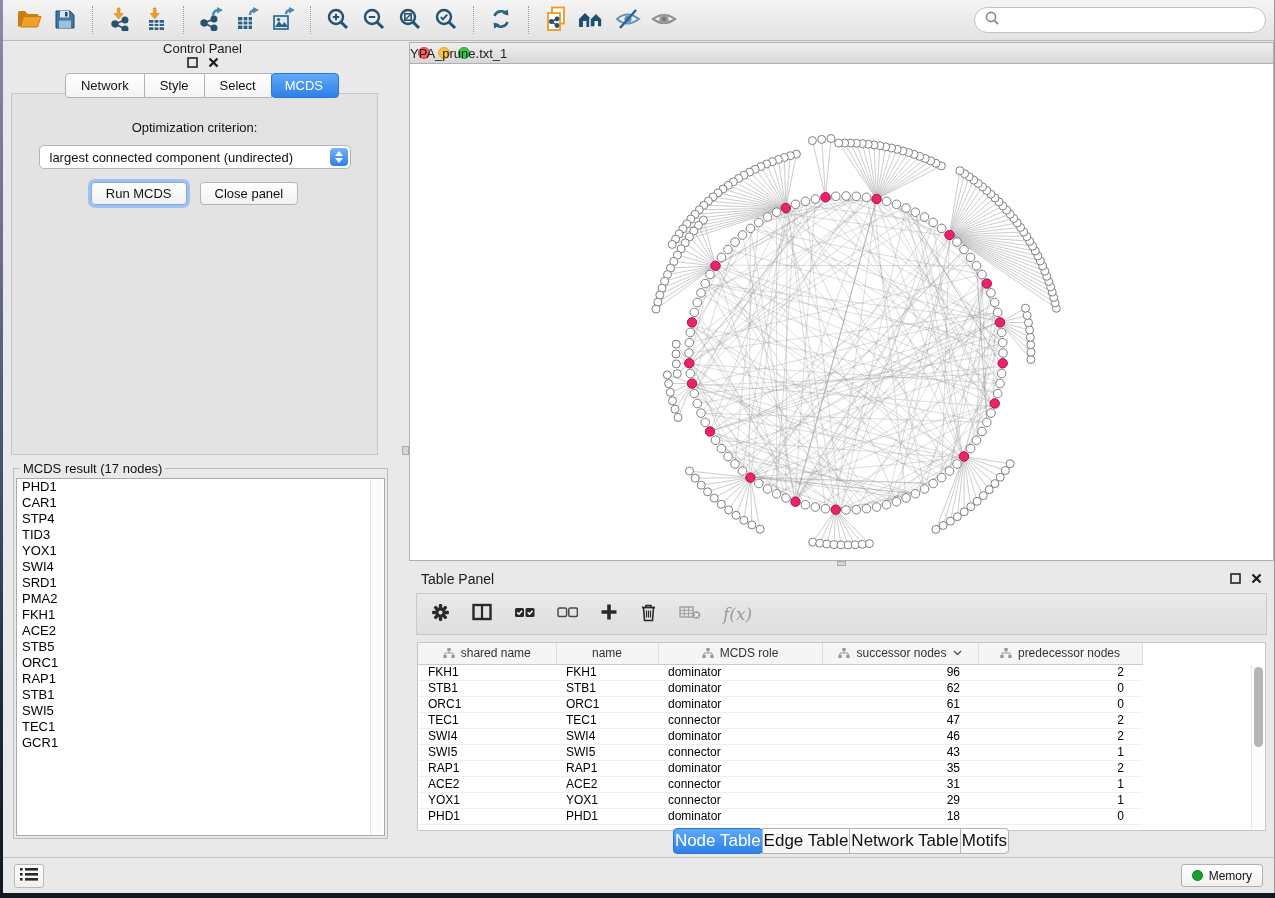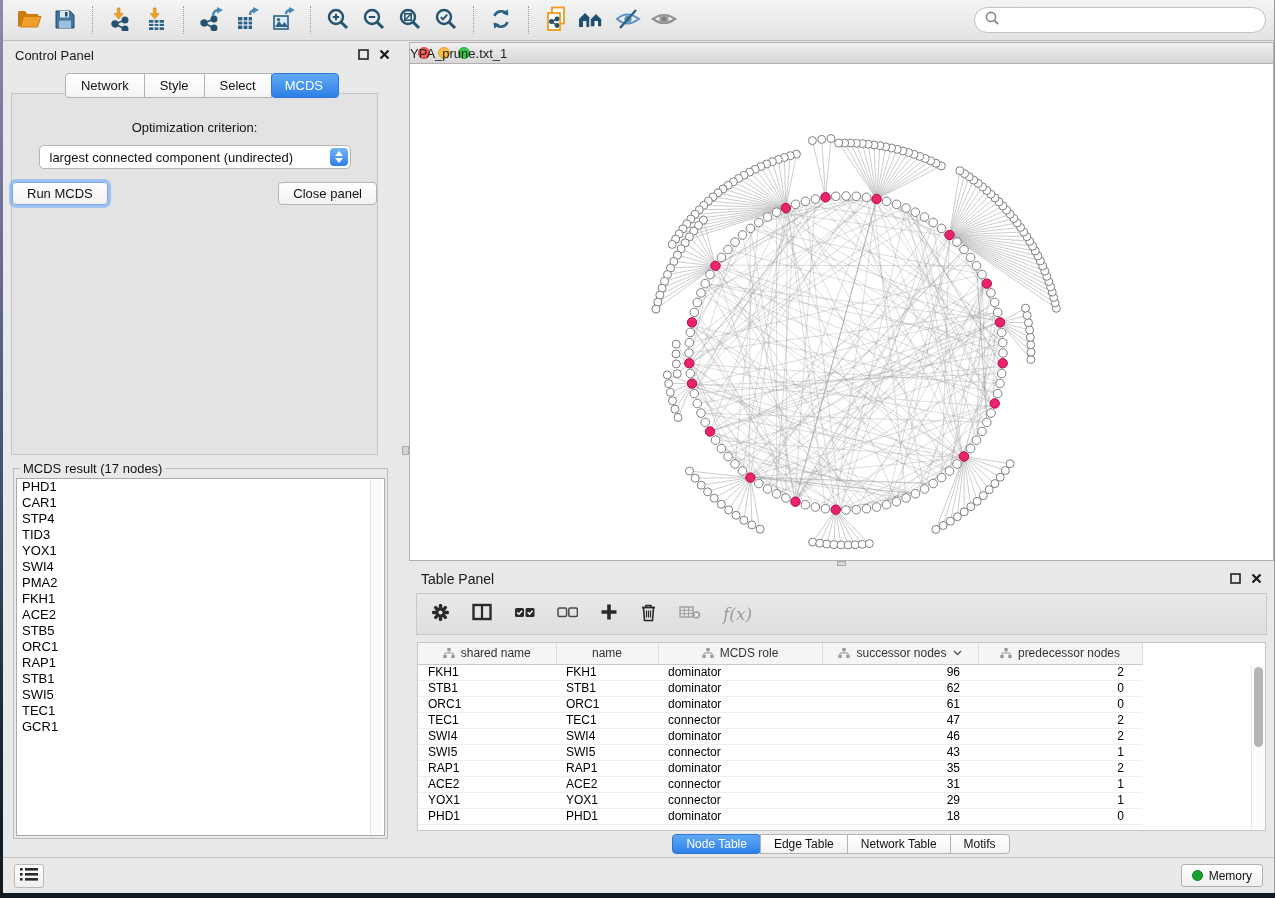--- a/index.html
+++ b/index.html
@@ -21,40 +21,40 @@
   .search { margin-left:auto; width:292px; height:26px; background:#fff; border:1px solid #c2c2c2;
     border-radius:13px; display:flex; align-items:center; padding:0 9px; }
   .search input { border:none; outline:none; flex:1; font:13px "Liberation Sans",sans-serif; background:transparent; margin-left:6px; }
 
   
   .main { position:absolute; top:41px; left:0; right:0; bottom:36px; }
 
   
   .cp { position:absolute; left:0; top:0; width:399px; height:100%; background:#e9e9e9; }
   .cp-header, .tp-header { display:flex; align-items:center; justify-content:space-between; padding:0 12px; }
-  .cp-header { height:28px; font-size:13px; color:#1a1a1a; }
+  .cp-header { height:28px; font-size:13px; color:#1a1a1a;flex-direction:column; }
   .win-ctrls { display:flex; gap:10px; align-items:center; }
   .cp-tabs { position:absolute; top:32px; left:0; right:0; display:flex; justify-content:center; z-index:3; }
   .cp-tab { font-size:13px; padding:4px 15px; background:linear-gradient(#ffffff,#f4f4f4);
     border:1px solid #b3b3b3; margin-left:-1px; color:#111; cursor:default; }
   .cp-tab:first-child { border-radius:4px 0 0 4px; }
   .cp-tab:last-child { border-radius:0 4px 4px 0; }
   .cp-tab.active { background:linear-gradient(#5fa9f5,#2e80e8); color:#fff; border:1px solid #2c77d6; border-radius:4px;padding-left:13px; }
   .cp-box { position:absolute; top:52px; left:8px; right:24px; height:362px;
     background:#e3e3e3; border:1px solid #c6c6c6; }
   .opt-label { text-align:center; margin-top:26px; font-size:13px; color:#111; }
   .opt-select { margin:10px auto 0; width:312px; height:24px; background:#fff; border:1px solid #b5b5b5;
     border-radius:5px; display:flex; align-items:center; padding-left:10px; font-size:13px; color:#111; }
   .opt-select .val { flex:1; white-space:nowrap; overflow:hidden; }
   .stepper { width:18px; height:18px; margin-right:2px; border-radius:4px;
     background:linear-gradient(#74b3f7,#2f7fe8); display:flex; flex-direction:column;
     align-items:center; justify-content:center; gap:2px; }
   .stepper .up { width:0;height:0;border-left:4px solid transparent;border-right:4px solid transparent;border-bottom:5px solid #fff; }
   .stepper .dn { width:0;height:0;border-left:4px solid transparent;border-right:4px solid transparent;border-top:5px solid #fff; }
-  .btn-row { display:flex; justify-content:space-between; gap:13px; margin-top:13px; }
+  .btn-row { display:flex; justify-content:center; gap:13px; margin-top:13px; }
   .btn { font-size:13px; padding:3px 14px; height:23px; background:linear-gradient(#ffffff,#f1f1f1);
     border:1px solid #b5b5b5; border-radius:4px; color:#111; cursor:default; }
   .btn.focus { box-shadow:0 0 0 3px rgba(105,165,250,.55); border-color:#7aa8e8; }
   .result-fs { position:absolute; top:420px; left:10px; right:14px; bottom:18px;
     border:1px solid #bdbdbd; padding:2px; }
   .result-fs legend { font-size:13px; color:#111; padding:0 3px; margin-left:4px; }
   .result-list { position:relative; width:100%; height:100%; background:#fff; border:1px solid #ababab; overflow:hidden; }
   .result-item { font-size:13px; line-height:16px; padding-left:5px; color:#000; }
   .vtrack { position:absolute; top:1px; bottom:1px; right:1px; width:13px; background:#fbfbfb; border-left:1px solid #e3e3e3; }
 
@@ -86,21 +86,21 @@
   .tp-wrap { position:absolute; top:76px; left:8px; right:8px; bottom:26px; background:#fff; border:1px solid #c6c6c6; overflow:hidden; }
   table.node { border-collapse:collapse; table-layout:fixed;padding-left:40px; }
   table.node th { height:21px; background:#f5f5f5; border-right:1px solid #dcdcdc; border-bottom:1px solid #c9c9c9;
     font-weight:normal; font-size:12px; color:#333; }
   .th-in { display:flex; align-items:center; justify-content:center; gap:6px; }
   table.node td { height:16px; font-size:12px; color:#000; padding:0 10px; border-bottom:1px solid #efefef; white-space:nowrap; overflow:hidden; }
   table.node td.num { text-align:right; padding-right:18px; }
   .tp-scroll { position:absolute; top:22px; bottom:1px; right:1px; width:13px; background:#fcfcfc; border-left:1px solid #e6e6e6; }
   .tp-scroll .thumb { position:absolute; top:2px; left:2px; width:9px; height:80px; background:#b5b5b5; border-radius:5px; }
   .tp-tabs { position:absolute; bottom:3px; left:0; right:0; display:flex; justify-content:center; }
-  .tp-tab { font-size:12px; padding:2px 13px; background:linear-gradient(#ffffff,#f4f4f4);
+  .tp-tab { font-size:17px; padding:2px 1px; background:linear-gradient(#ffffff,#f4f4f4);
     border:1px solid #b3b3b3; margin-left:-1px; color:#111; cursor:default; }
   .tp-tab:first-child { border-radius:4px 0 0 4px; }
   .tp-tab:last-child { border-radius:0 4px 4px 0; }
   .tp-tab.active { background:linear-gradient(#5fa9f5,#2e80e8); color:#fff; border:1px solid #2c77d6; border-radius:4px; }
 
   
   .statusbar { position:absolute; bottom:0; left:0; right:0; height:36px; background:#e9e9e9;
     border-top:1px solid #c3c3c3; display:flex; align-items:center; padding:12px 11px; }
   .sq-btn { width:30px; height:24px; background:linear-gradient(#ffffff,#f0f0f0); border:1px solid #b8b8b8;
     border-radius:3px; display:flex; align-items:center; justify-content:center; }
@@ -297,20 +297,21 @@
       <fieldset class="result-fs">
         <legend>MCDS result (17 nodes)</legend>
         <div class="result-list">
           <div id="mcds-list">
               <div class="result-item">PHD1</div>
               <div class="result-item">CAR1</div>
               <div class="result-item">STP4</div>
               <div class="result-item">TID3</div>
               <div class="result-item">YOX1</div>
               <div class="result-item">SWI4</div>
+              <div class="result-item">SRD1</div>
               <div class="result-item">PMA2</div>
               <div class="result-item">FKH1</div>
               <div class="result-item">ACE2</div>
               <div class="result-item">STB5</div>
               <div class="result-item">ORC1</div>
               <div class="result-item">RAP1</div>
               <div class="result-item">STB1</div>
               <div class="result-item">SWI5</div>
               <div class="result-item">TEC1</div>
               <div class="result-item">GCR1</div>

